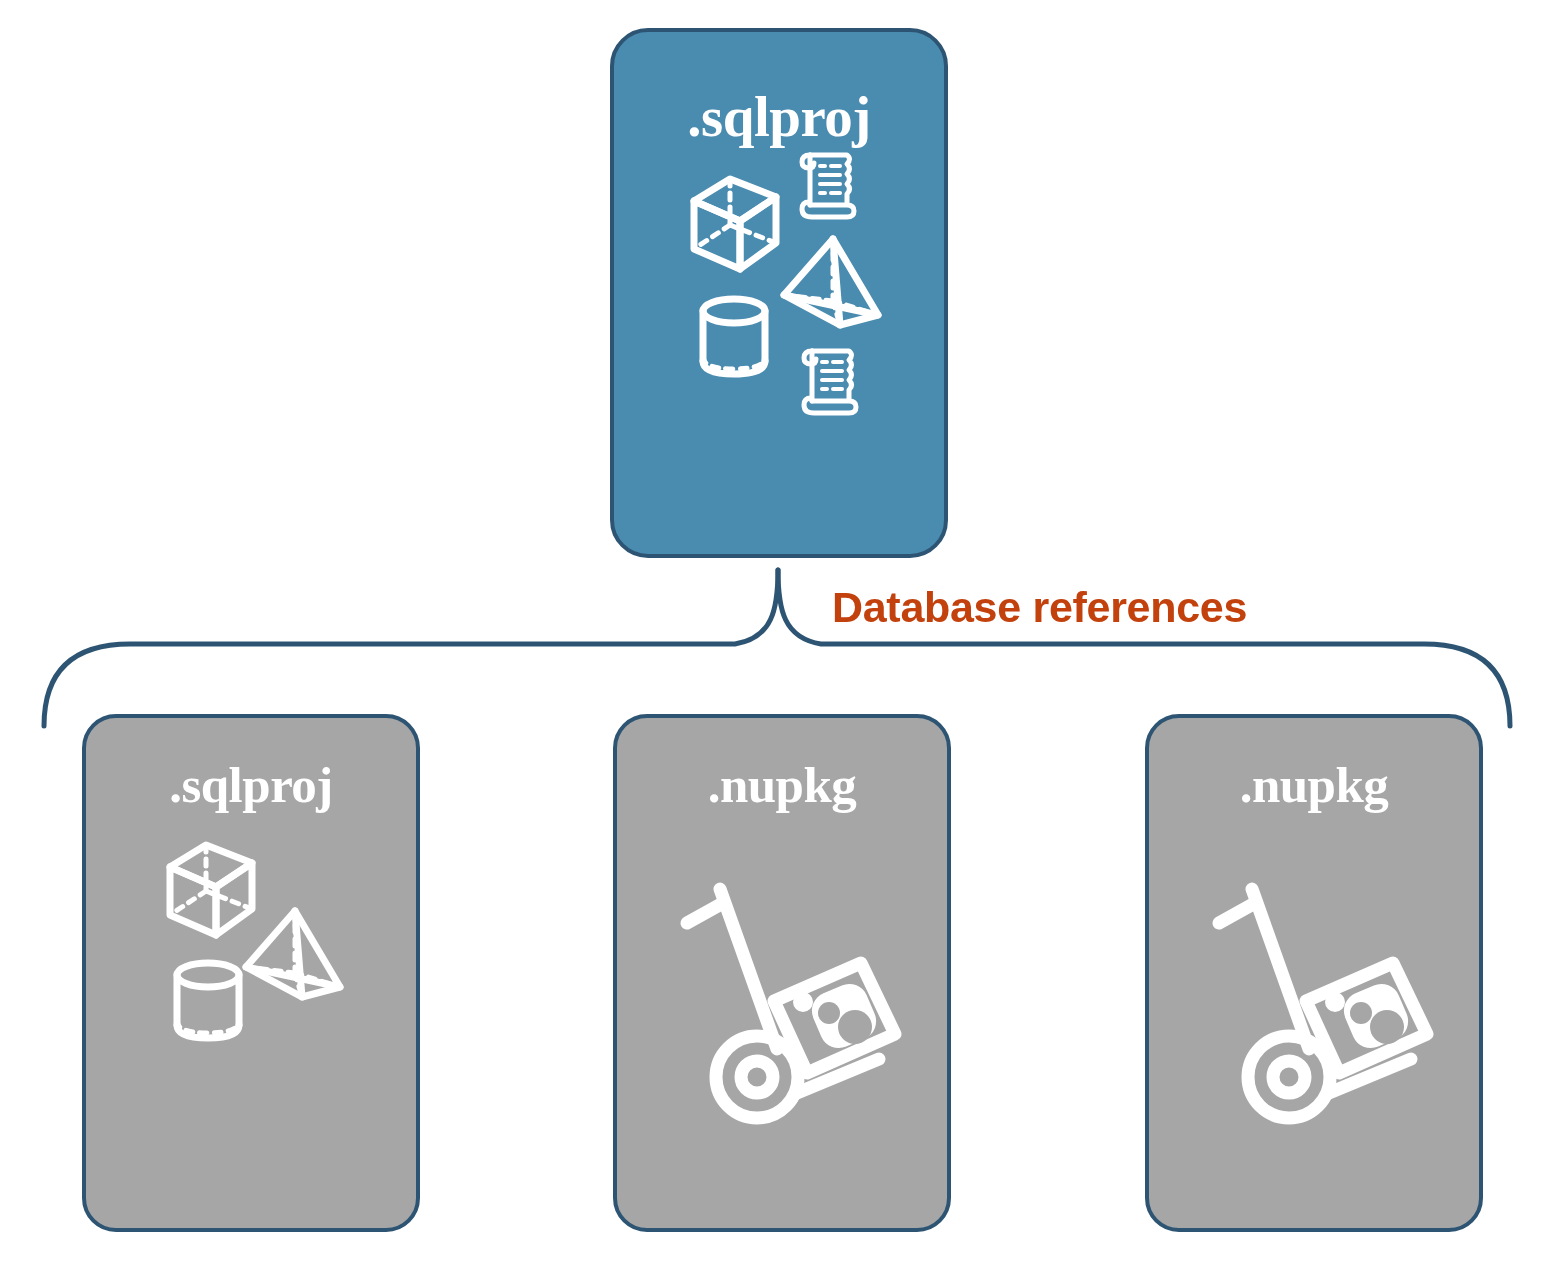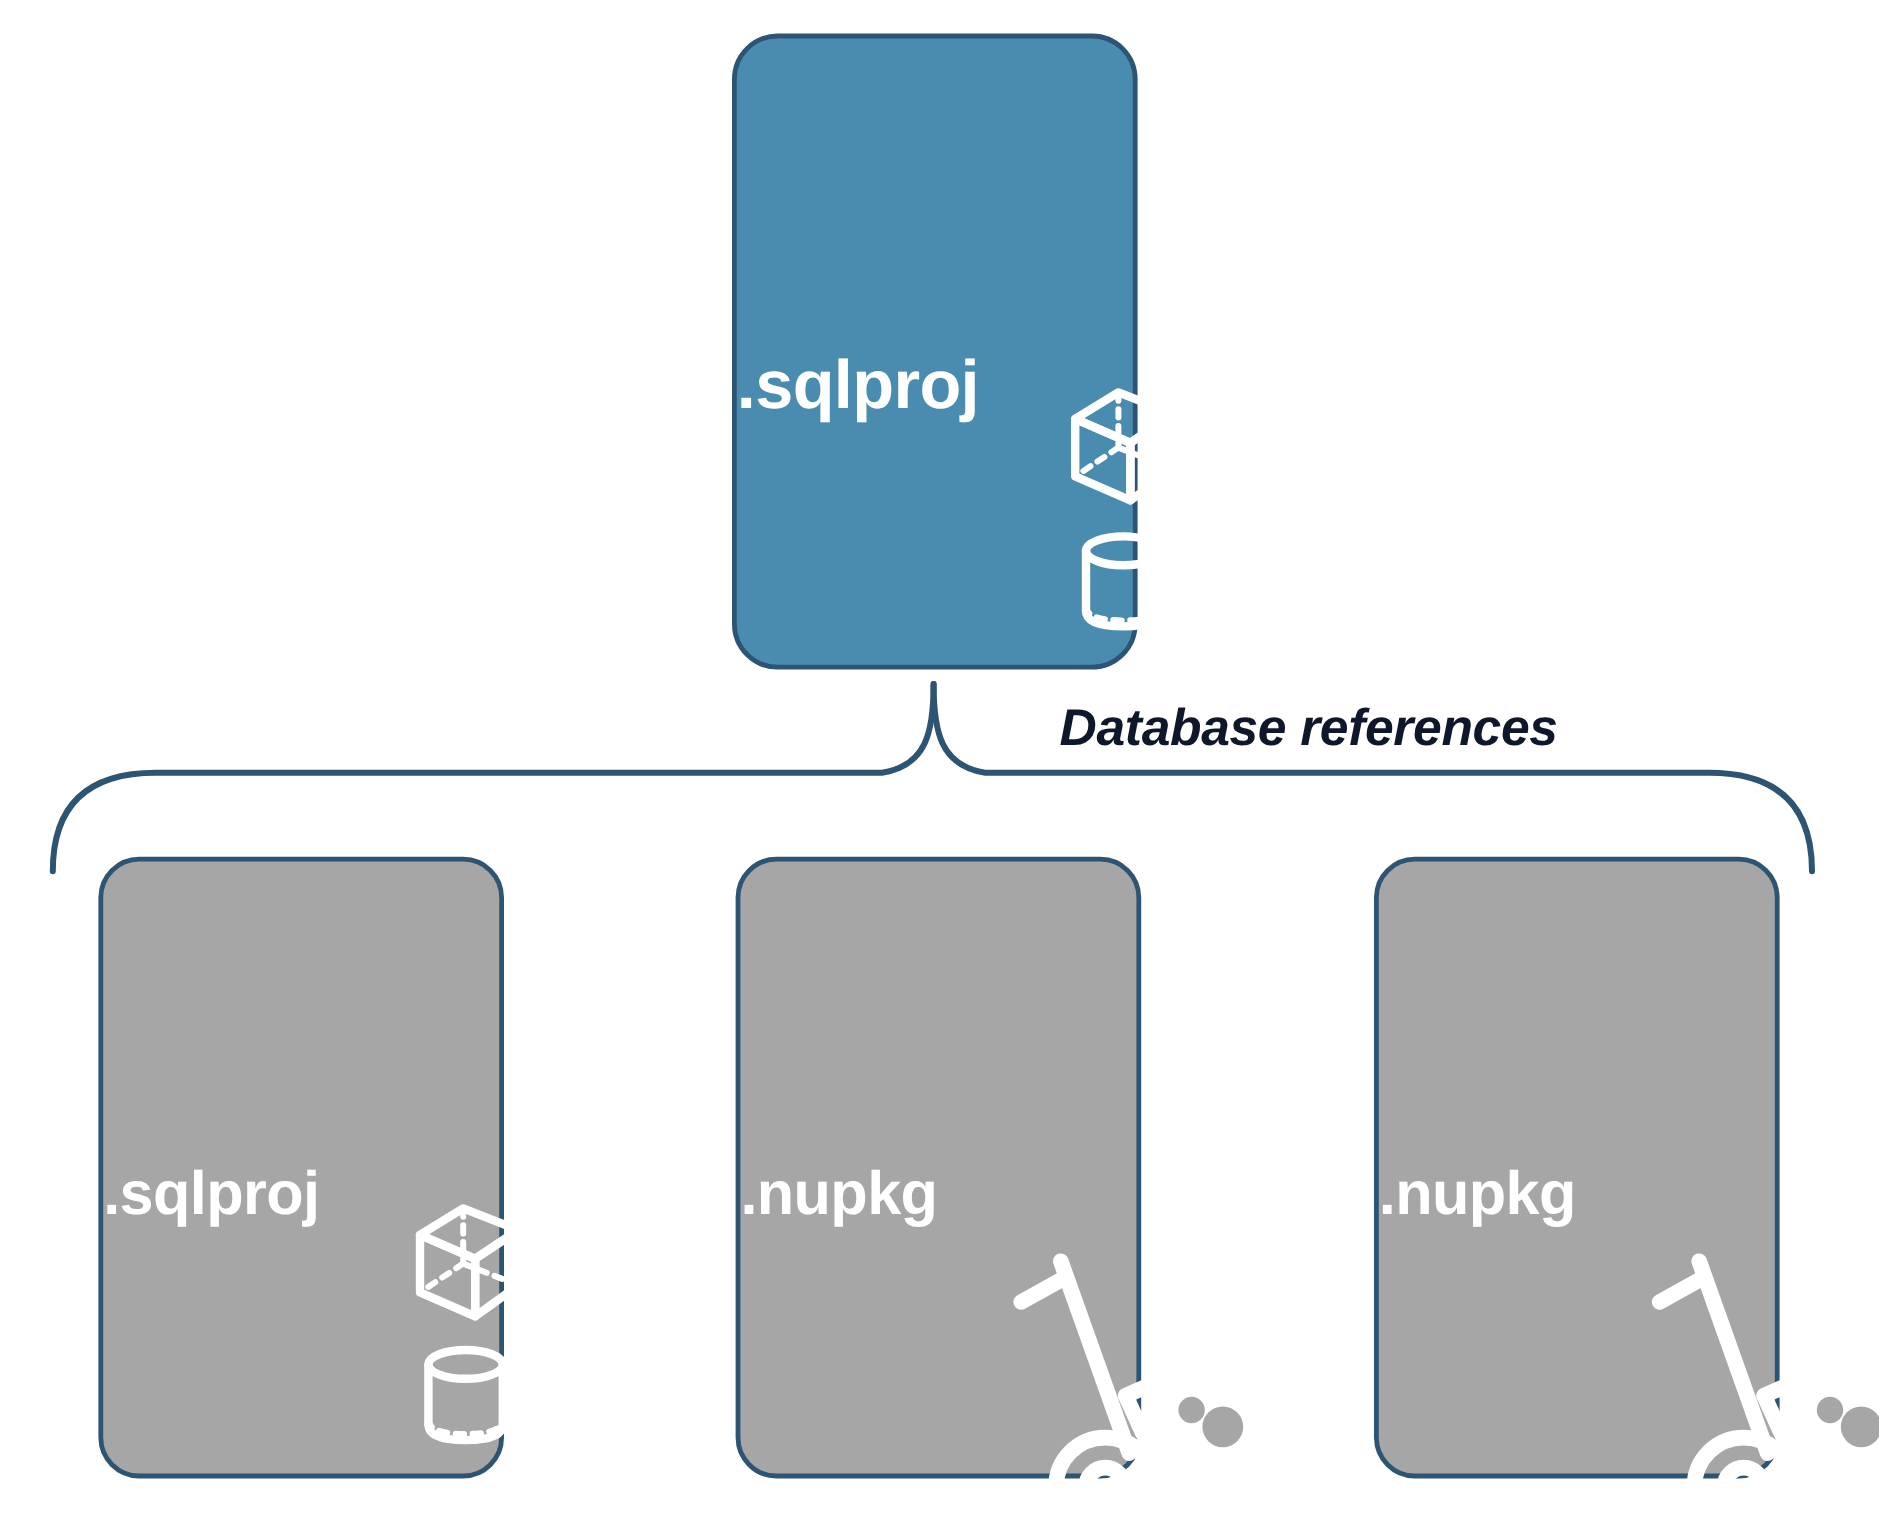--- a/index.html
+++ b/index.html
@@ -17,22 +17,23 @@
     height: 1274px;
     background: #ffffff;
     overflow: hidden;
   }
   .node {
     position: absolute;
     box-sizing: border-box;
     border: 4px solid #2d5573;
     border-radius: 34px;
     display: flex;
-    flex-direction: row;
+    flex-direction: column;
     align-items: center;
+    font-family: Liberation Serif, serif;
   }
   .node.root {
     background: #4a8cb0;
     left: 610px;
     top: 28px;
     width: 338px;
     height: 530px;
     border-radius: 38px;
   }
   .node.leaf {
@@ -78,30 +79,29 @@
     left: 0;
     top: 540px;
     width: 1566px;
     height: 210px;
     pointer-events: none;
   }
 
   
   .brace-label {
     position: absolute;
-    left: 883px;
+    left: 832px;
     top: 586px;
     font-size: 43px;
     font-weight: bold;
-    color: #0f172a;
+    color: #c2410c;
     letter-spacing: -0.3px;
     white-space: nowrap;
     line-height: 1;
     user-select: none;
-    font-style: italic;
   }
 </style>
 </head>
 <body>
 
 <div id="canvas">
 
   <div class="node root">
     <div class="node-title">.sqlproj</div>
     <div class="glyph-area">

